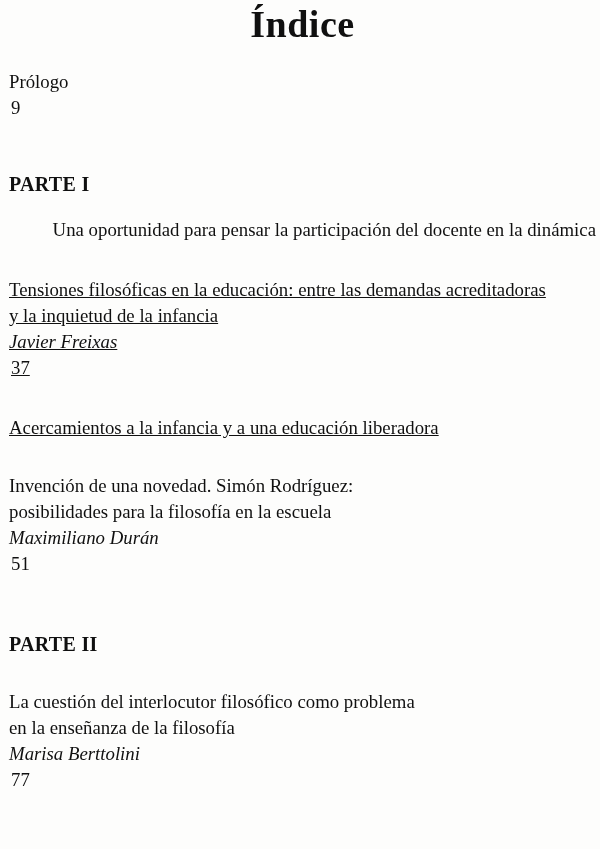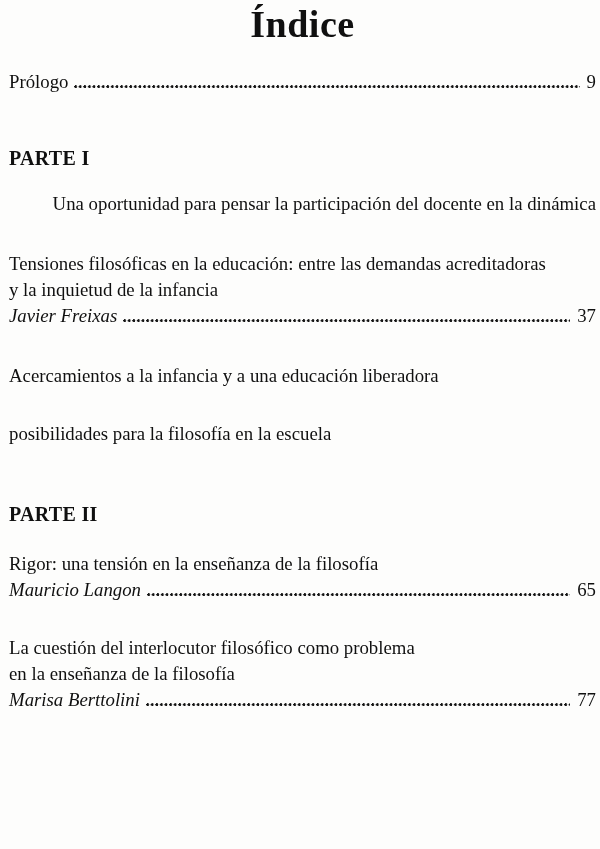--- a/index.html
+++ b/index.html
@@ -25,40 +25,40 @@
   .part {
     margin: 0;
     font-size: 20px; line-height: 26px;
     font-weight: 700;
     letter-spacing: 0.3px;
   }
 
   .entry { }
   .tline { white-space: nowrap; }
 
-  .row { display: flex; align-items: baseline; }
+  .row { display: flex; align-items: baseline; flex-direction: column; }
   .label { white-space: nowrap; }
   .author { font-style: italic; white-space: nowrap; }
   .pg { white-space: nowrap; padding-left: 2px; }
 
   .dots {
     flex: 1 1 auto;
     align-self: stretch;
     margin: 0 5px 0 6px;
     background-image: radial-gradient(circle at 1.7px 1.7px, #141414 1.25px, transparent 1.6px);
     background-size: 4.6px 4px;
     background-repeat: repeat-x;
     background-position: 0 16px;
   }
 
   .mt20 { margin-top: 20px; text-align: right; }
   .mt22 { margin-top: 22px; }
   .mt24 { margin-top: 24px; }
   .mt32 { margin-top: 32px; }
-  .mt34 { margin-top: 34px; }
+  .mt34 { margin-top: 34px; text-decoration: underline; }
   .mt50 { margin-top: 50px; }
   .mt54 { margin-top: 54px; }
 </style>
 </head>
 <body>
 
 <div class="page">
 
   <h1 class="title">Índice</h1>
 
@@ -82,33 +82,31 @@
       <span class="dots"></span>
       <span class="pg">37</span>
     </div>
   </div>
 
   <div class="entry mt34">
     <div class="tline">Acercamientos a la infancia y a una educación liberadora</div>
   </div>
 
   <div class="entry mt32">
+    <div class="tline">Invención de una novedad. Simón Rodríguez:</div>
     <div class="tline">posibilidades para la filosofía en la escuela</div>
+    <div class="row">
+      <span class="author">Maximiliano Durán</span>
+      <span class="dots"></span>
+      <span class="pg">51</span>
+    </div>
   </div>
 
   <h2 class="part mt54">PARTE II</h2>
 
-  <div class="entry mt24">
-    <div class="tline">Rigor: una tensión en la enseñanza de la filosofía</div>
-    <div class="row">
-      <span class="author">Mauricio Langon</span>
-      <span class="dots"></span>
-      <span class="pg">65</span>
-    </div>
-  </div>
 
   <div class="entry mt32">
     <div class="tline">La cuestión del interlocutor filosófico como problema</div>
     <div class="tline">en la enseñanza de la filosofía</div>
     <div class="row">
       <span class="author">Marisa Berttolini</span>
       <span class="dots"></span>
       <span class="pg">77</span>
     </div>
   </div>

